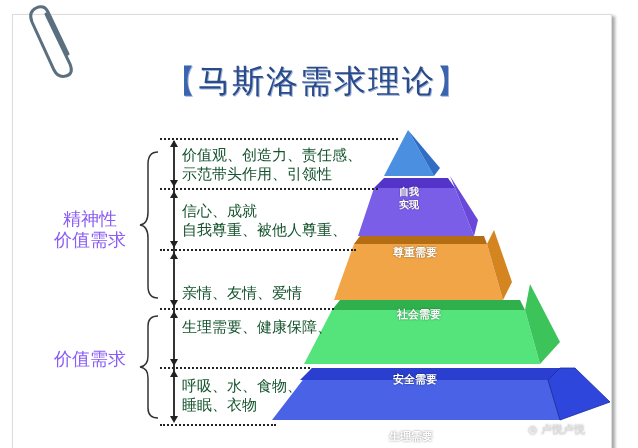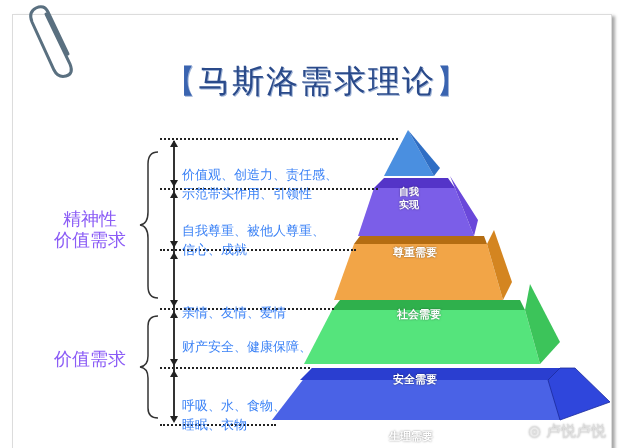--- a/index.html
+++ b/index.html
@@ -10,28 +10,28 @@
   .clip { position:absolute; left:18px; top:0; width:60px; height:80px; }
   .title { position:absolute; left:150px; top:60px; width:320px; height:42px; text-align:right;
            font-family:"DejaVu Serif", serif; font-size:32px; color:#2a4a8a; letter-spacing:2px;
            line-height:42px; text-shadow:1px 1px 0 #9fb3d6; }
   .title .br { color:#3a64b0; }
   .dots { position:absolute; height:0; border-top:2px dotted #222; }
   .vline { position:absolute; left:173px; width:2px; background:#333; }
   .arr-up, .arr-dn { position:absolute; left:170px; width:0; height:0; border-left:4px solid transparent; border-right:4px solid transparent; }
   .arr-up { border-bottom:7px solid #222; }
   .arr-dn { border-top:7px solid #222; }
-  .desc { position:absolute; left:182px; font-size:13px; color:#3b82f6; line-height:19px;margin-top:19px; }
+  .desc { position:absolute; left:182px; font-size:15px; color:#14532d; line-height:19px; }
   .group { position:absolute; left:40px; width:100px; text-align:center; font-family:"DejaVu Serif", serif;
            font-size:18px; color:#8b5cf6; line-height:21px; }
   .brace { position:absolute; left:138px; width:24px; }
   .layer-label { position:absolute; color:#fff; font-size:11px; font-weight:bold; text-align:center;
                  text-shadow:0 0 2px rgba(0,0,0,0.5);margin-top:37px; }
   .pyr { position:absolute; left:0; top:0; }
-  .wm { position:absolute; left:528px; top:422px; font-size:15px; color:#e0e0e0; text-shadow:0 0 2px #999; }
+  .wm { position:absolute; left:528px; top:422px; font-size:11px; color:#e0e0e0; text-shadow:0 0 2px #999; }
 </style>
 </head>
 <body>
 
 <div class="card"></div>
 
 <svg class="clip" viewBox="0 0 60 80">
   <path d="M28 14 L52 64 Q56 74 48 76 Q40 78 36 70 L14 22 Q10 12 18 8 Q26 4 30 12 L50 54" fill="none" stroke="#5a7080" stroke-width="3" stroke-linecap="round"></path>
 </svg>
 
@@ -78,28 +78,28 @@
 <div class="arr-up" style="top:311px;"></div>
 <div class="arr-dn" style="top:359px;"></div>
 <div class="arr-up" style="top:370px;"></div>
 <div class="arr-dn" style="top:416px;"></div>
 
 <div class="desc" style="top:146px;">
   <div>价值观、创造力、责任感、</div>
   <div>示范带头作用、引领性</div>
 </div>
 <div class="desc" style="top:202px;">
+  <div>信心、成就</div>
   <div>自我尊重、被他人尊重、</div>
-  <div>信心、成就</div>
 </div>
 <div class="desc" style="top:284px;">
   <div>亲情、友情、爱情</div>
 </div>
 <div class="desc" style="top:318px;">
-  <div>财产安全、健康保障、</div>
+  <div>生理需要、健康保障、</div>
 </div>
 <div class="desc" style="top:377px;">
   <div>呼吸、水、食物、</div>
   <div>睡眠、衣物</div>
 </div>
 
 <svg class="brace" style="top:150px;height:150px;" viewBox="0 0 24 150">
   <path d="M20 2 Q10 2 10 14 L10 62 Q10 74 2 75 Q10 76 10 88 L10 136 Q10 148 20 148" fill="none" stroke="#333" stroke-width="1.5"></path>
 </svg>
 <svg class="brace" style="top:314px;height:106px;" viewBox="0 0 24 106">

